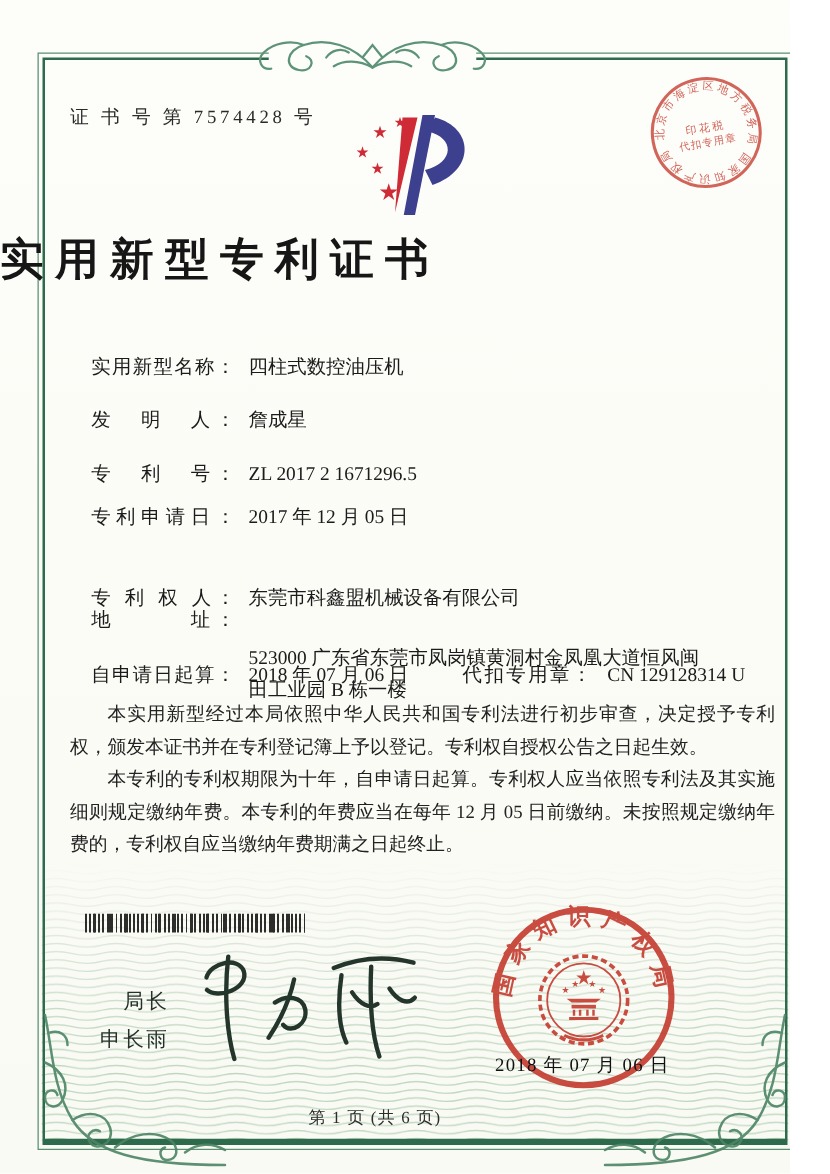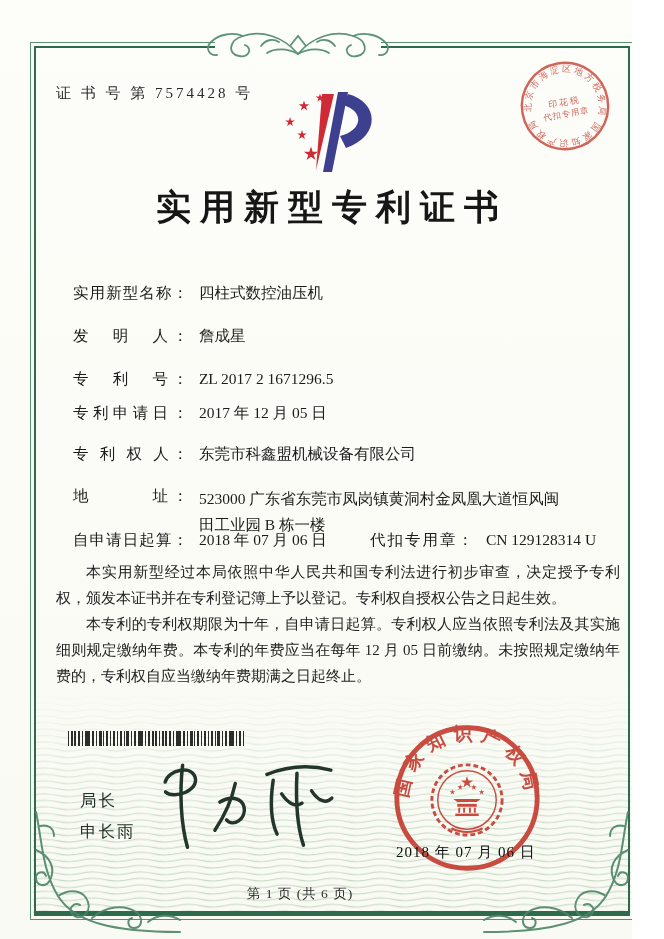--- a/index.html
+++ b/index.html
@@ -20,44 +20,44 @@
            mask-image:linear-gradient(to bottom,transparent 0,rgba(0,0,0,.55) 70px,#000 150px); }
 
   .flourish { position:absolute; z-index:2; }
   .top-ornament { position:absolute; left:203px; top:24px; width:190px; height:40px; z-index:2; }
   .top-ornament-bg { position:absolute; left:215px; top:38px; width:166px; height:14px; background:#fdfdf9; z-index:1; }
 
   .cert-no { position:absolute; left:56px; top:84px; font-size:15px; letter-spacing:3px; color:#2a2a2a; z-index:3; }
 
   .logo { position:absolute; left:276px; top:88px; width:112px; height:88px; z-index:3; }
 
-  .title { position:absolute; left:0; top:184px; width:664px; text-align:center;
+  .title { position:absolute; left:0; top:184px; width:664px; text-align:left;
            font-size:35px; font-weight:700; letter-spacing:9px; color:#161616; z-index:3; }
 
   .fields { position:absolute; left:73px; top:0; width:560px; z-index:3; font-size:15.5px; }
   .frow { position:absolute; left:0; white-space:nowrap; }
   .flabel { display:inline-block; width:115px; text-align:justify; text-align-last:justify; color:#1b1b1b; }
   .fvalue { margin-left:7px; color:#1b1b1b; }
-  .fvalue.wrap { display:inline-block; vertical-align:top; white-space:normal; max-width:368px; line-height:1.65; }
+  .fvalue.wrap { display:inline-block; vertical-align:top; white-space:normal; max-width:368px; line-height:1.65;margin-top:28px; }
   .frow.r-name { top:283px; } .frow.r-inv { top:326px; } .frow.r-no { top:369px; }
-  .frow.r-appd { top:403px; } .frow.r-owner { top:444px; } .frow.r-addr { top:486px; }
+  .frow.r-appd { top:403px; } .frow.r-owner { top:468px; } .frow.r-addr { top:486px; }
   .frow.r-grant { top:530px; }
   .grant-right { position:absolute; left:297px; top:0; white-space:nowrap; }
   .grant-right .flabel { width:auto; text-align-last:auto; letter-spacing:2px; }
 
   .bodytext { position:absolute; left:56px; top:560px; width:564px; z-index:3;
               font-size:15px; line-height:1.73; text-align:justify; color:#222; }
   .bodytext p { margin:0; text-indent:2em; }
 
   .barcode { position:absolute; left:68px; top:731px; width:176px; height:15px; z-index:3; opacity:.88;
              background:
                repeating-linear-gradient(90deg,#111 0 1.5px,transparent 1.5px 3.5px),
                repeating-linear-gradient(90deg,transparent 0 6px,#111 6px 8px,transparent 8px 13px); }
 
-  .director { position:absolute; left:80px; top:790px; z-index:3; font-size:16.5px; color:#243029; }
+  .director { position:absolute; left:80px; top:790px; z-index:3; font-size:16.5px; color:#243029;text-align:right; }
   .director div { margin-bottom:9px; letter-spacing:2px; }
 
   .signature { position:absolute; left:150px; top:748px; width:200px; height:112px; z-index:3; transform:rotate(-2deg); }
 
   .office-seal { position:absolute; left:389px; top:720px; width:156px; height:156px; z-index:3; }
   .seal-date { position:absolute; left:396px; top:843px; z-index:4; font-size:15px; letter-spacing:1px; color:#101010; }
 
   .tax-stamp { position:absolute; left:516px; top:57px; width:98px; height:98px; z-index:3; transform:rotate(-10deg); }
 
   .footer { position:absolute; left:300px; top:885px; transform:translateX(-50%); z-index:3;

